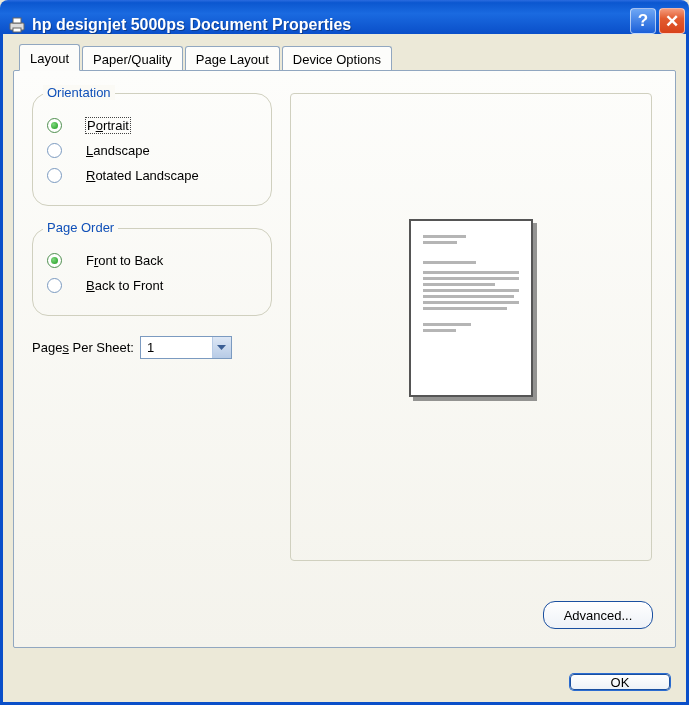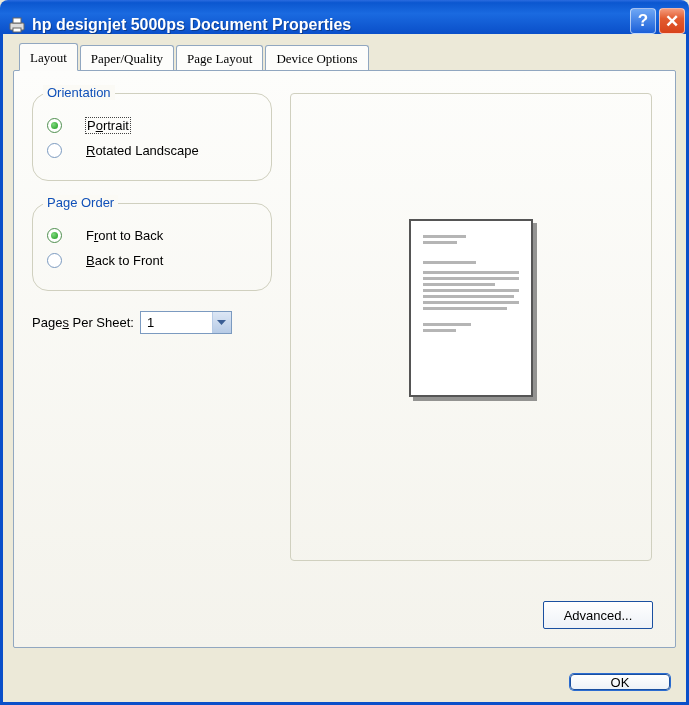--- a/index.html
+++ b/index.html
@@ -60,21 +60,20 @@
     border-right:3px solid #0a4fc9;
     border-bottom:3px solid #0a4fc9;
     padding:8px 10px 10px 10px;
   }
   
   .tabstrip {
     display:flex;
     align-items:flex-end;
     height:28px;
     margin-left:6px;
-    font-family:Liberation Serif, serif;
   }
   .tab {
     padding:5px 10px 4px 10px;
     border:1px solid #91a7c0;
     border-bottom:none;
     border-top-left-radius:3px;
     border-top-right-radius:3px;
     background:#fdfdfb;
     margin-right:2px;
     position:relative;
@@ -193,21 +192,21 @@
     box-shadow:4px 4px 0 rgba(80,80,80,0.6);
     padding:14px 12px 12px 12px;
   }
   .tline { height:3px; background:#b5b5b5; margin-bottom:3px; }
   
   .advanced {
     position:absolute;
     right:22px; bottom:18px;
     width:110px; height:28px;
     border:1px solid #1a4fa0;
-    border-radius:2px;
+    border-radius:12px;
     background:linear-gradient(to bottom,#ffffff,#eef2f7);
     color:#000;
     font-size:13px;
     display:flex; align-items:center; justify-content:center;
   }
   
   .dlgbtns {
     position:absolute;
     right:16px; bottom:12px;
     display:flex;
@@ -260,20 +259,24 @@
     <div class="leftcol">
 
       <div class="groupbox">
         <span class="legend">Orientation</span>
 
         <div class="radio-row">
           <span class="radio">
               <span class="dot"></span>
             </span>
           <span class="lbl focusrect"><span>P</span><span class="ul">o</span><span>rtrait</span></span>
+        </div>
+        <div class="radio-row">
+          <span class="radio unchecked"></span>
+          <span class="lbl"><span class="ul">L</span><span>andscape</span></span>
         </div>
         <div class="radio-row">
           <span class="radio unchecked"></span>
           <span class="lbl"><span class="ul">R</span><span>otated Landscape</span></span>
         </div>
       </div>
 
       <div class="groupbox" style="margin-top:22px;">
         <span class="legend">Page Order</span>
 

